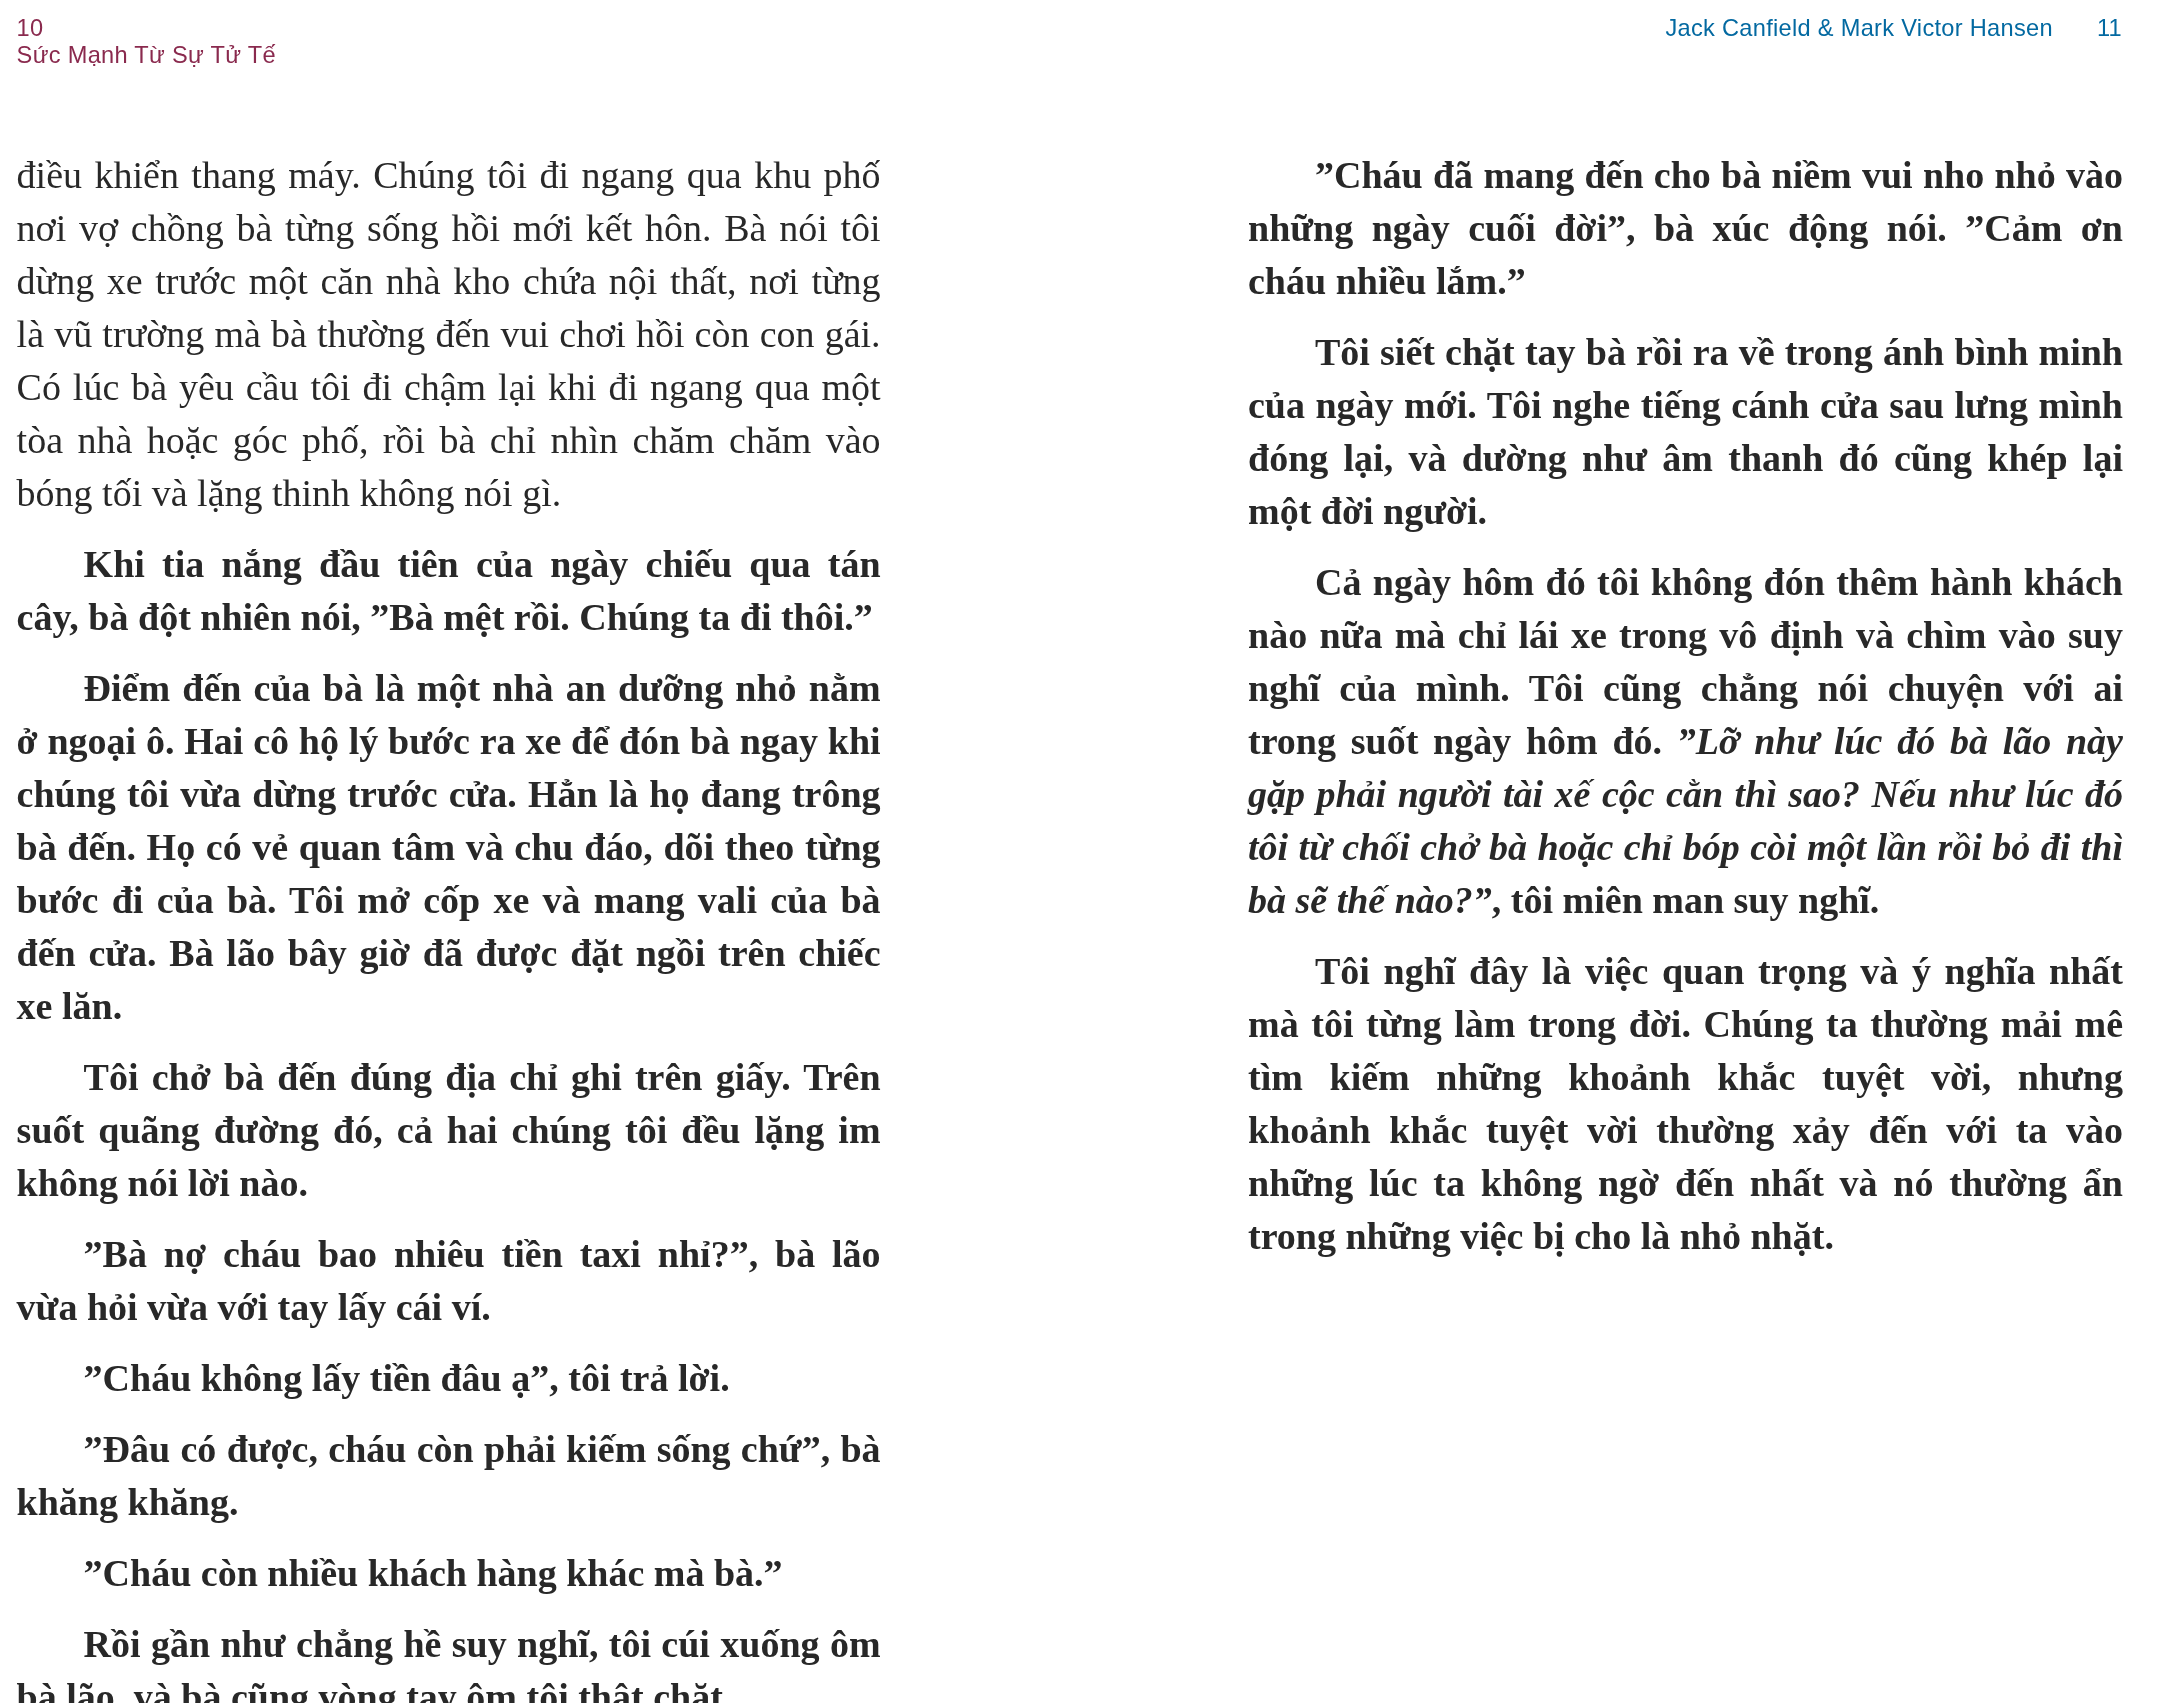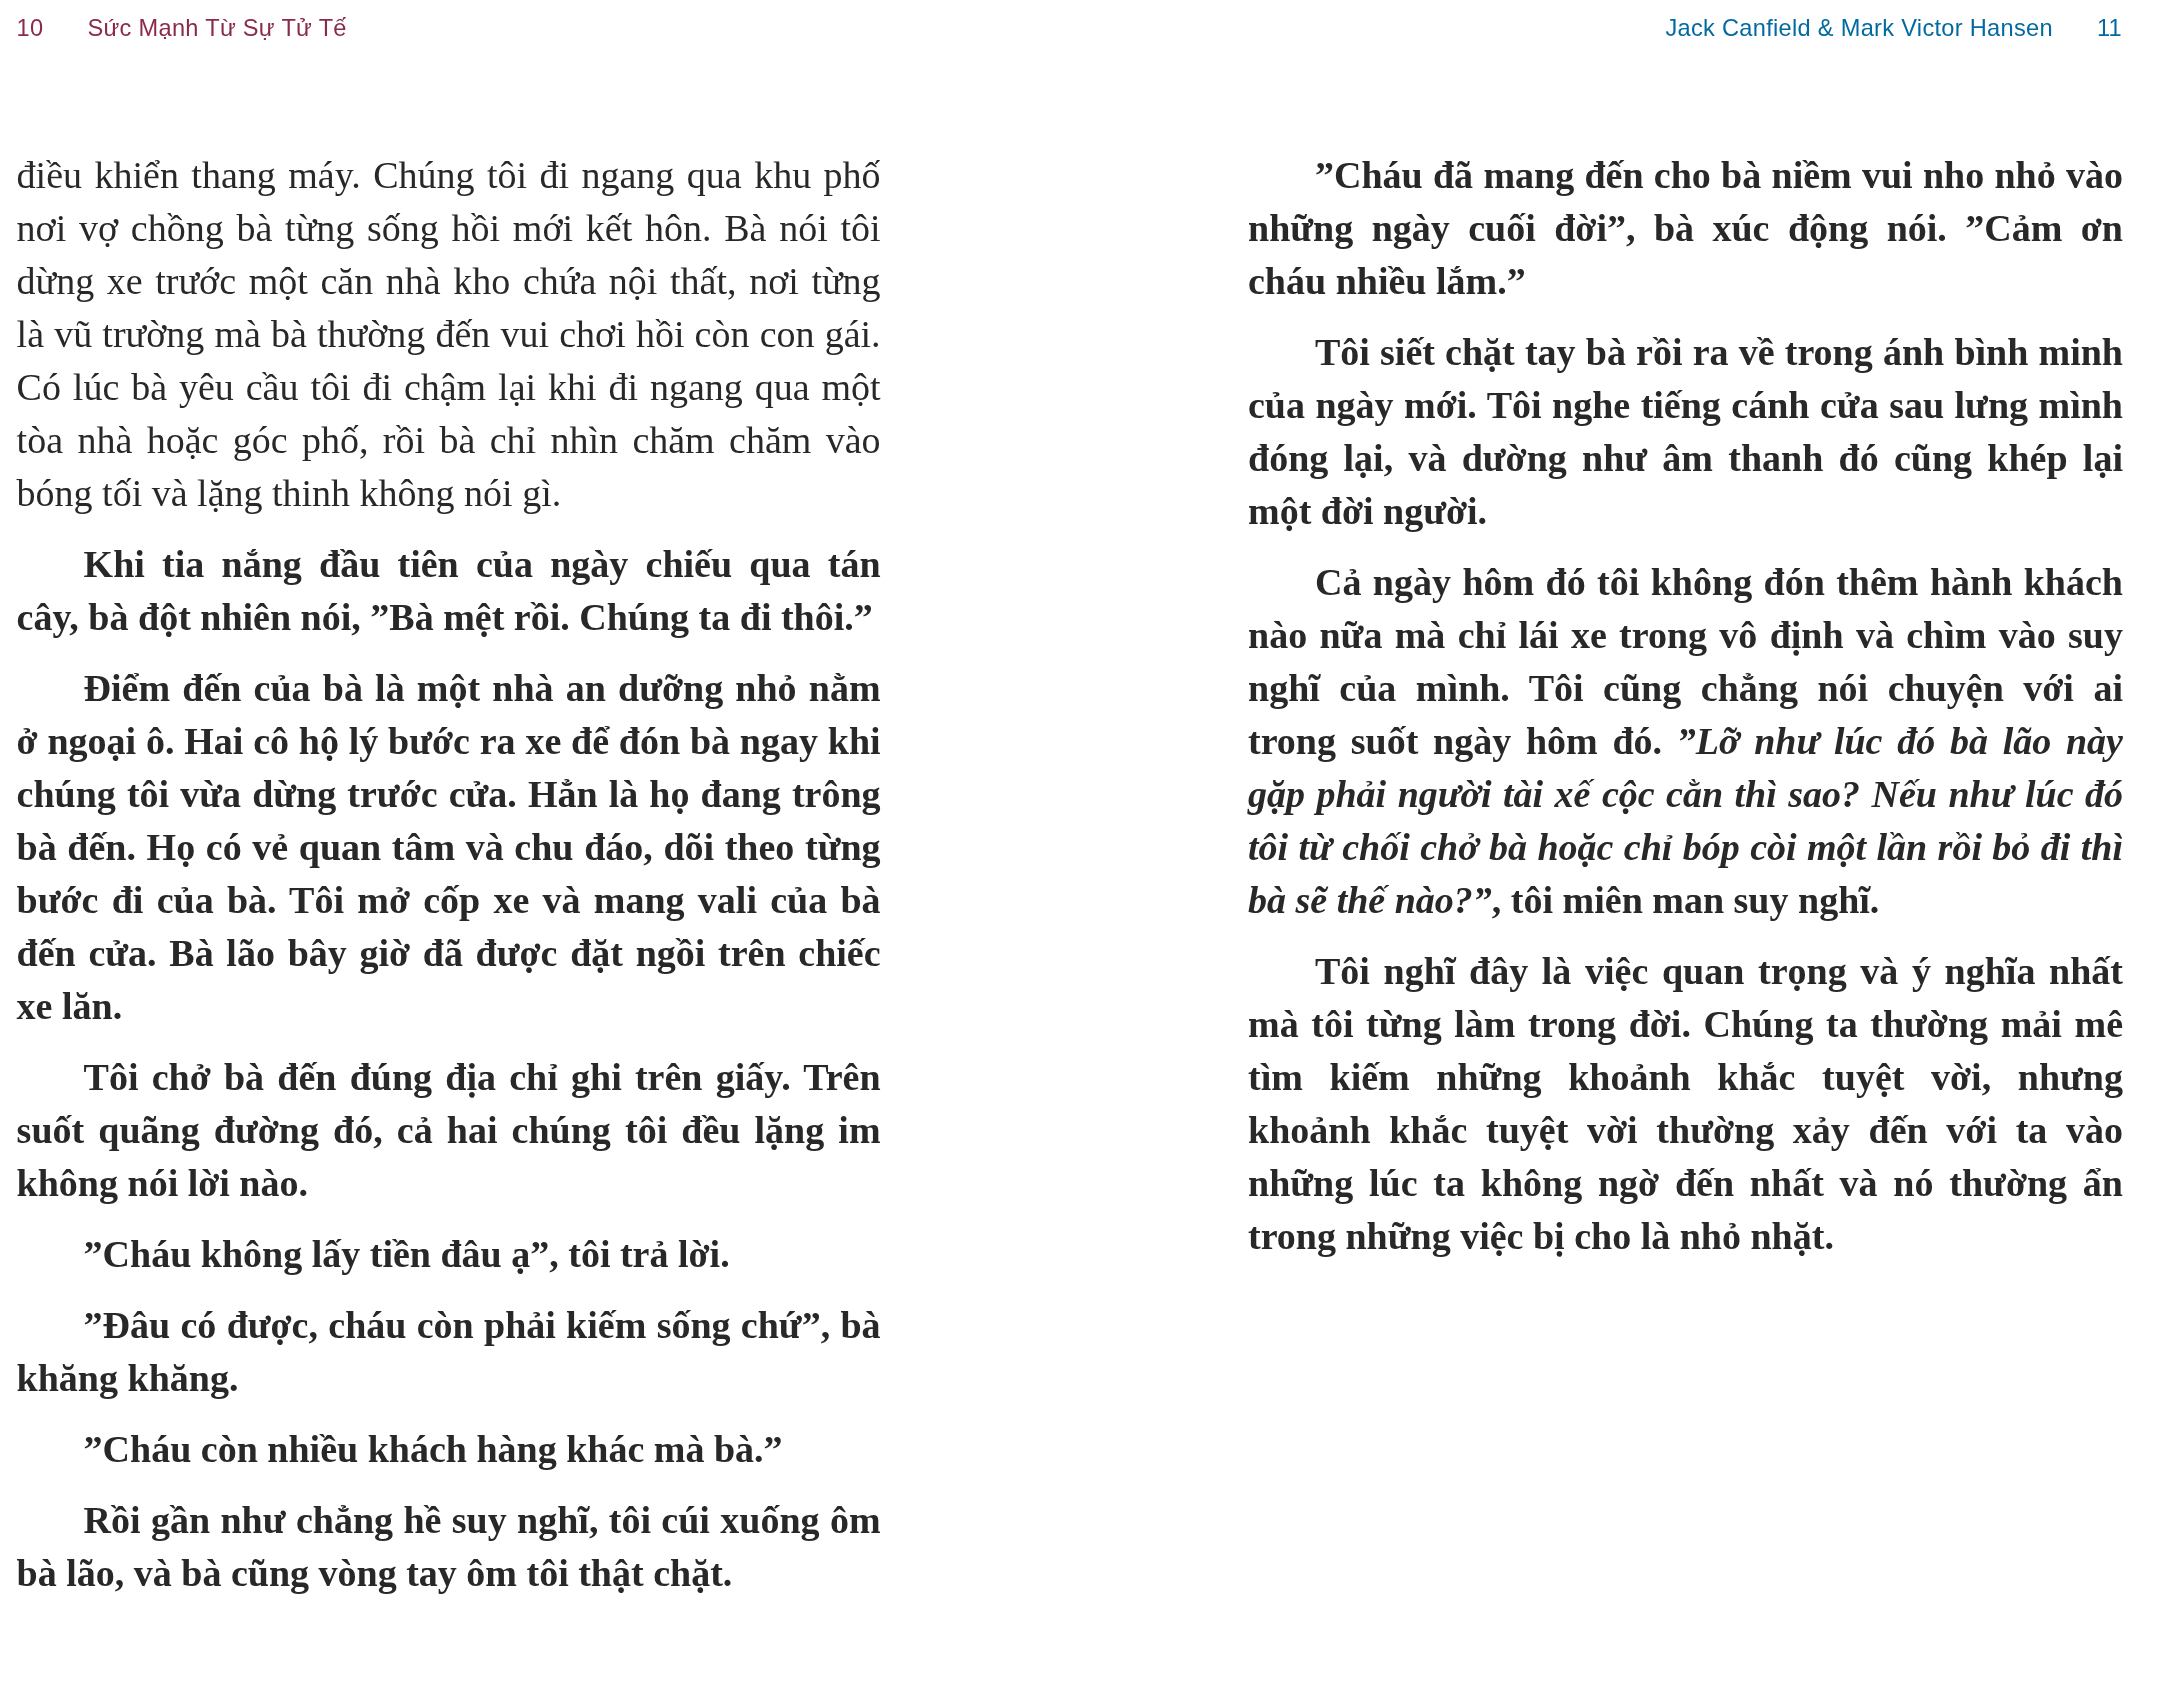--- a/index.html
+++ b/index.html
@@ -35,37 +35,38 @@
   .column-right { left: 1248px; width: 875px; }
   .para { margin: 0 0 18px 0; }
   .para.indent { text-indent: 67px; font-weight: bold; }
   .seg-italic { font-style: italic; }
 </style>
 </head>
 <body>
 
 <div class="spread" style="color: rgb(40, 40, 40); background: rgb(255, 255, 255);">
 
-  <div class="running-header running-header-left" style="color: rgb(138, 42, 78);">
+  <div class="running-header running-header-left" style="color: rgb(138, 42, 78); flex-direction: column;">
     <span>10</span>
     <span class="gap"></span>
     <span>Sức Mạnh Từ Sự Tử Tế</span>
   </div>
 
   <div class="running-header running-header-right" style="color: #0369a1;">
     <span>Jack Canfield &amp; Mark Victor Hansen</span>
     <span class="gap"></span>
     <span>11</span>
   </div>
 
   <div class="text-column column-left" id="left-column">
       <p class="para"><span class="seg-normal">điều khiển thang máy. Chúng tôi đi ngang qua khu phố nơi vợ chồng bà từng sống hồi mới kết hôn. Bà nói tôi dừng xe trước một căn nhà kho chứa nội thất, nơi từng là vũ trường mà bà thường đến vui chơi hồi còn con gái. Có lúc bà yêu cầu tôi đi chậm lại khi đi ngang qua một tòa nhà hoặc góc phố, rồi bà chỉ nhìn chăm chăm vào bóng tối và lặng thinh không nói gì.</span></p>
       <p class="para indent"><span class="seg-normal">Khi tia nắng đầu tiên của ngày chiếu qua tán cây, bà đột nhiên nói, ”Bà mệt rồi. Chúng ta đi thôi.”</span></p>
       <p class="para indent"><span class="seg-normal">Điểm đến của bà là một nhà an dưỡng nhỏ nằm ở ngoại ô. Hai cô hộ lý bước ra xe để đón bà ngay khi chúng tôi vừa dừng trước cửa. Hẳn là họ đang trông bà đến. Họ có vẻ quan tâm và chu đáo, dõi theo từng bước đi của bà. Tôi mở cốp xe và mang vali của bà đến cửa. Bà lão bây giờ đã được đặt ngồi trên chiếc xe lăn.</span></p>
       <p class="para indent"><span class="seg-normal">Tôi chở bà đến đúng địa chỉ ghi trên giấy. Trên suốt quãng đường đó, cả hai chúng tôi đều lặng im không nói lời nào.</span></p>
+      <p class="para indent"><span class="seg-normal">”Bà nợ cháu bao nhiêu tiền taxi nhỉ?”, bà lão vừa hỏi vừa với tay lấy cái ví.</span></p>
       <p class="para indent"><span class="seg-normal">”Cháu không lấy tiền đâu ạ”, tôi trả lời.</span></p>
       <p class="para indent"><span class="seg-normal">”Đâu có được, cháu còn phải kiếm sống chứ”, bà khăng khăng.</span></p>
       <p class="para indent"><span class="seg-normal">”Cháu còn nhiều khách hàng khác mà bà.”</span></p>
       <p class="para indent"><span class="seg-normal">Rồi gần như chẳng hề suy nghĩ, tôi cúi xuống ôm bà lão, và bà cũng vòng tay ôm tôi thật chặt.</span></p>
     </div>
 
   <div class="text-column column-right" id="right-column">
       <p class="para indent"><span class="seg-normal">”Cháu đã mang đến cho bà niềm vui nho nhỏ vào những ngày cuối đời”, bà xúc động nói. ”Cảm ơn cháu nhiều lắm.”</span></p>
       <p class="para indent"><span class="seg-normal">Tôi siết chặt tay bà rồi ra về trong ánh bình minh của ngày mới. Tôi nghe tiếng cánh cửa sau lưng mình đóng lại, và dường như âm thanh đó cũng khép lại một đời người.</span></p>
       <p class="para indent"><span class="seg-normal">Cả ngày hôm đó tôi không đón thêm hành khách nào nữa mà chỉ lái xe trong vô định và chìm vào suy nghĩ của mình. Tôi cũng chẳng nói chuyện với ai trong suốt ngày hôm đó. </span><span class="seg-italic">”Lỡ như lúc đó bà lão này gặp phải người tài xế cộc cằn thì sao? Nếu như lúc đó tôi từ chối chở bà hoặc chỉ bóp còi một lần rồi bỏ đi thì bà sẽ thế nào?”</span><span class="seg-normal">, tôi miên man suy nghĩ.</span></p>

